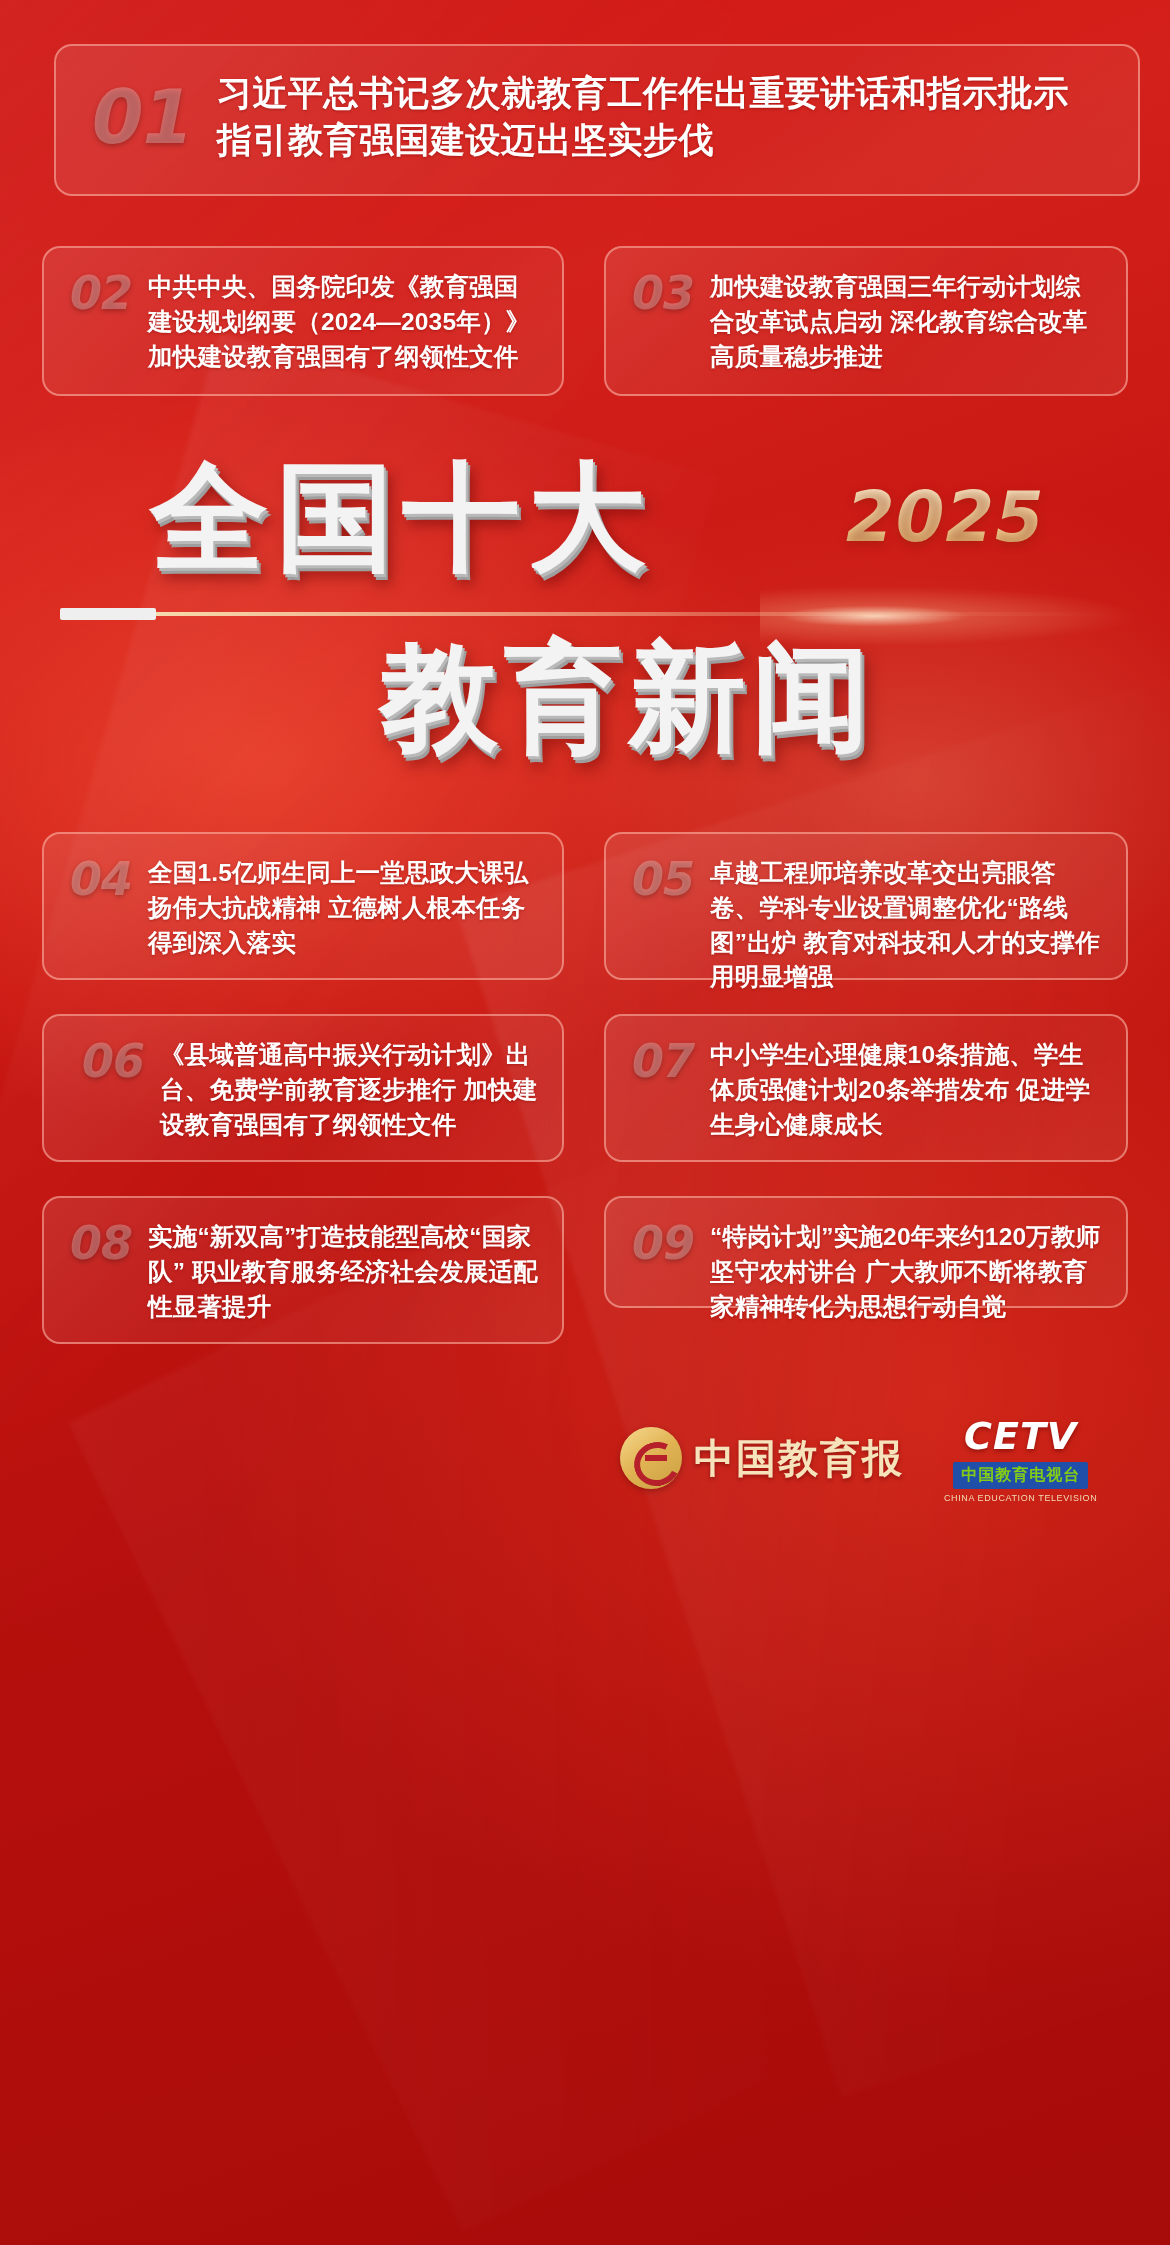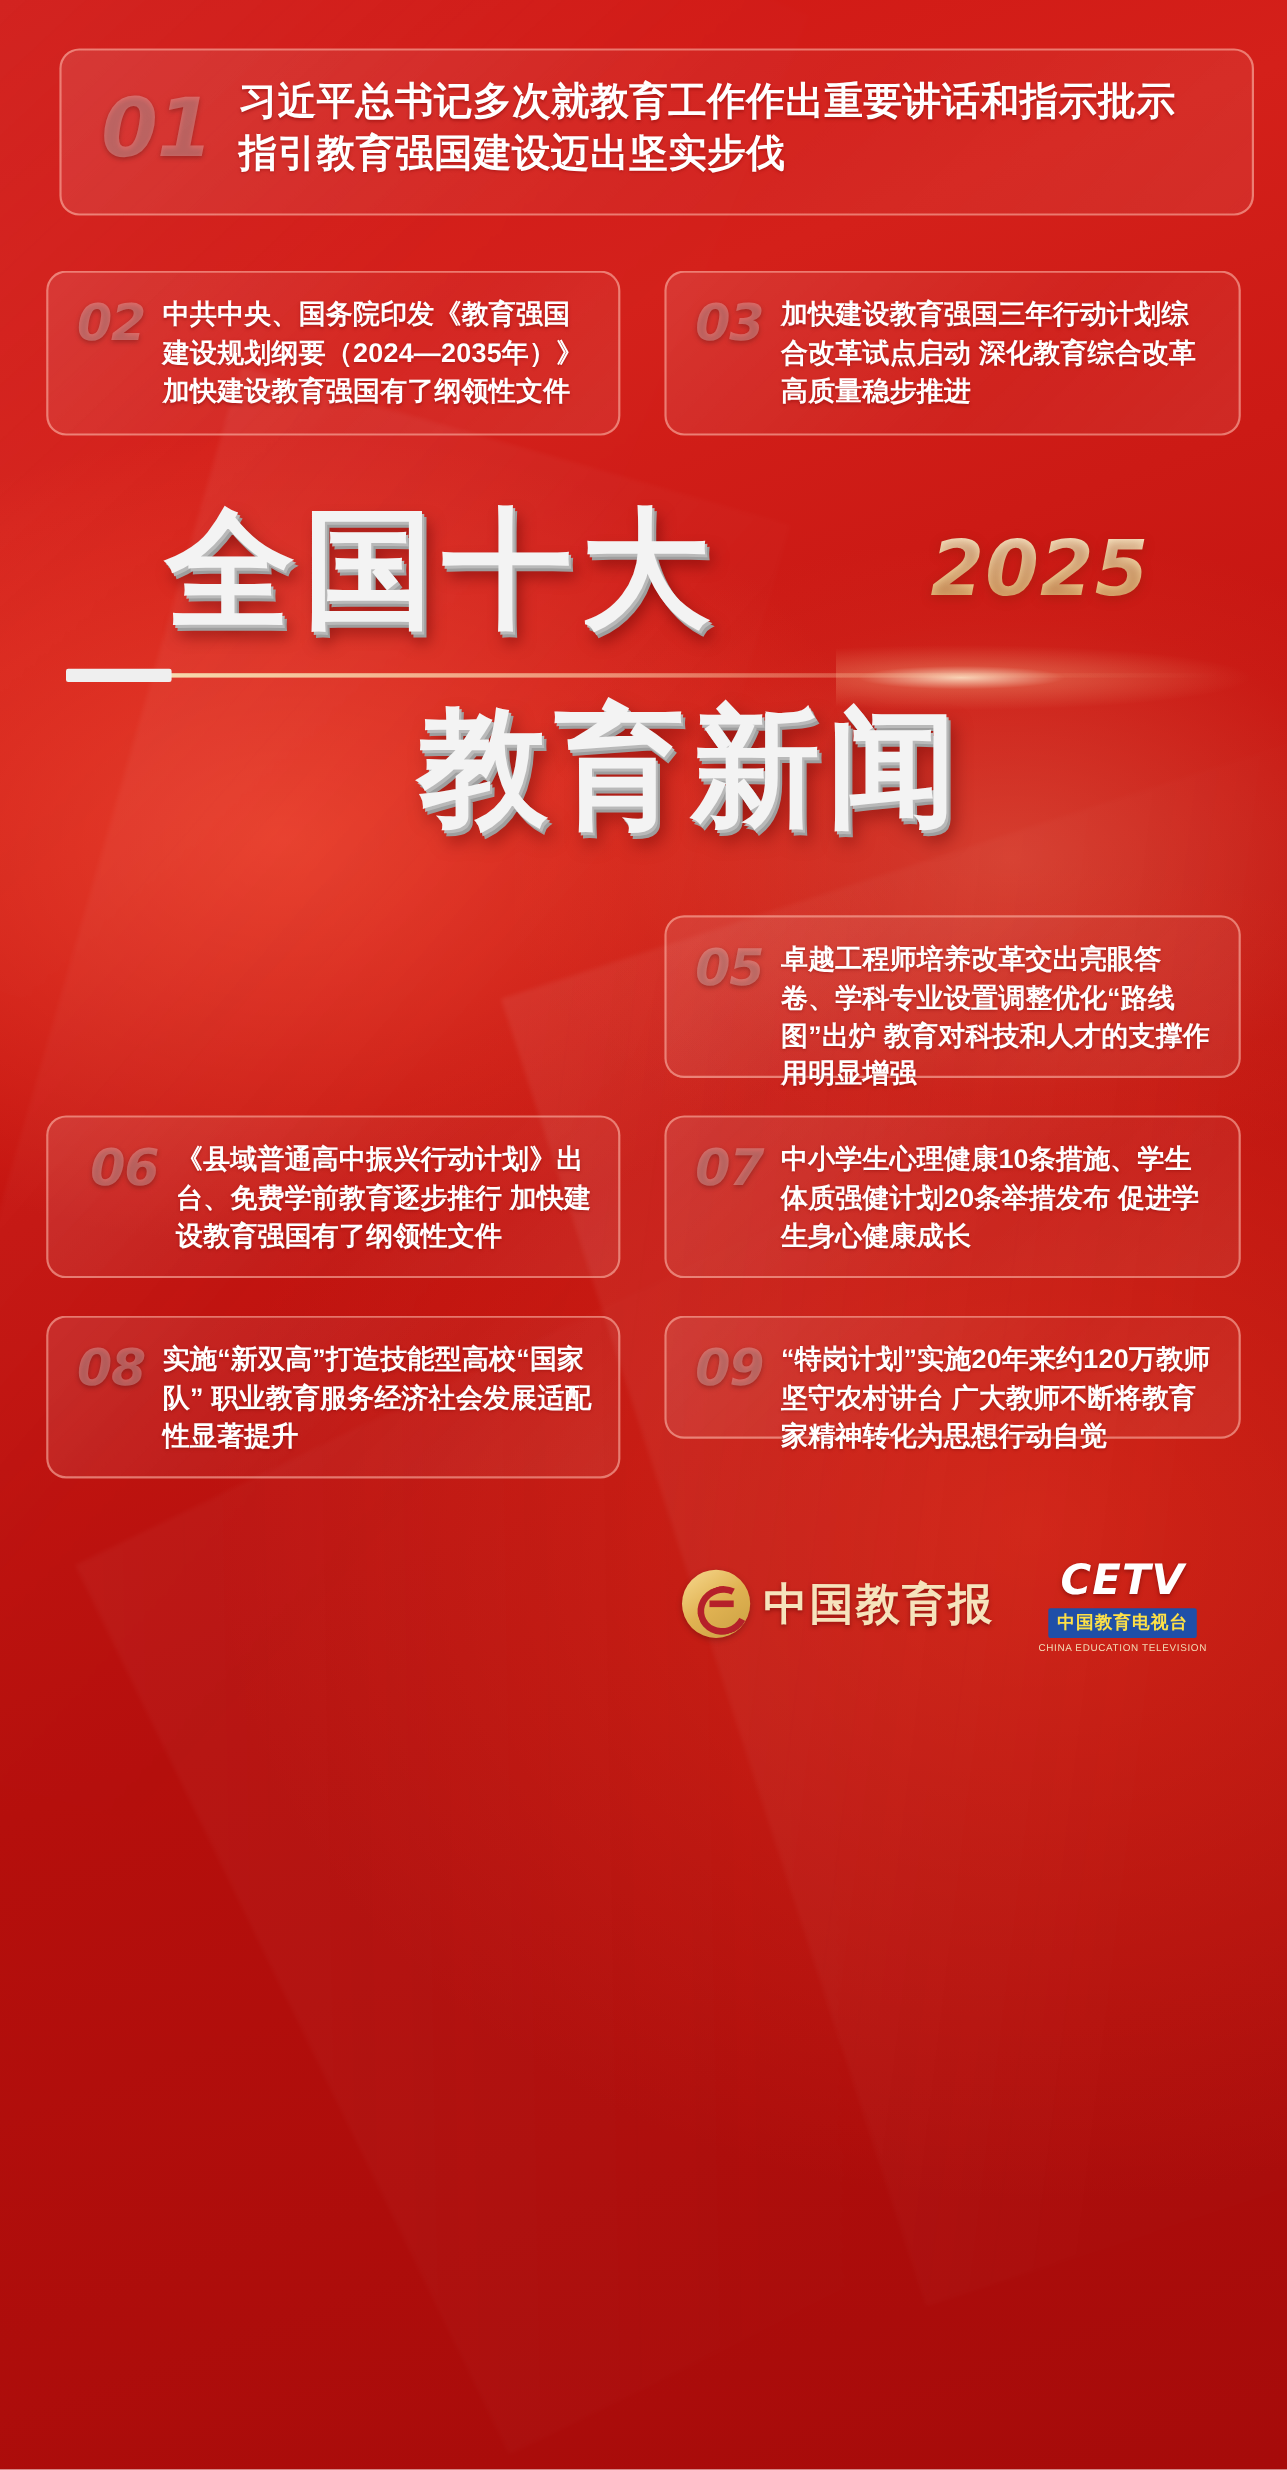--- a/index.html
+++ b/index.html
@@ -169,21 +169,21 @@
     color: #f6e3bc;
     text-shadow: 0 2px 4px rgba(90,0,0,0.5);
   }
   .logo-cetv { display: flex; flex-direction: column; align-items: center; gap: 4px; }
   .logo-cetv .en {
     font-family: "DejaVu Sans", sans-serif; font-weight: 700; font-style: italic;
     font-size: 38px; letter-spacing: 1px; color: #ffffff;
     text-shadow: 0 2px 4px rgba(90,0,0,0.5);
   }
   .logo-cetv .cn-bar {
-    background: #1f4fa8; color: #fde047; font-size: 16px; font-weight: 700;
+    background: #1f4fa8; color: #84cc16; font-size: 16px; font-weight: 700;
     padding: 3px 8px; letter-spacing: 1px; border-radius: 2px;
   }
   .logo-cetv .cn-sub { font-size: 9px; color: #f3dcb5; letter-spacing: .6px; }
 </style>
 </head>
 <body>
 
 <div class="bg-ray ray-1"></div>
 <div class="bg-ray ray-2"></div>
 <div class="bg-ray ray-3"></div>
@@ -208,20 +208,24 @@
   </div>
 
   <div class="title-wrap">
     <div class="title-main">全国十大</div>
     <div class="title-year">2025</div>
     <div class="spark"></div>
     <div class="title-rule"></div>
     <div class="title-sub">教育新闻</div>
   </div>
 
+  <div class="card small" id="card-04">
+    <span class="num">04</span>
+    <span class="txt">全国1.5亿师生同上一堂思政大课弘扬伟大抗战精神  立德树人根本任务得到深入落实</span>
+  </div>
 
   <div class="card small" id="card-05">
     <span class="num">05</span>
     <span class="txt">卓越工程师培养改革交出亮眼答卷、学科专业设置调整优化“路线图”出炉  教育对科技和人才的支撑作用明显增强</span>
   </div>
 
   <div class="card small" id="card-06">
     <span class="num">06</span>
     <span class="txt">《县域普通高中振兴行动计划》出台、免费学前教育逐步推行  加快建设教育强国有了纲领性文件</span>
   </div>

